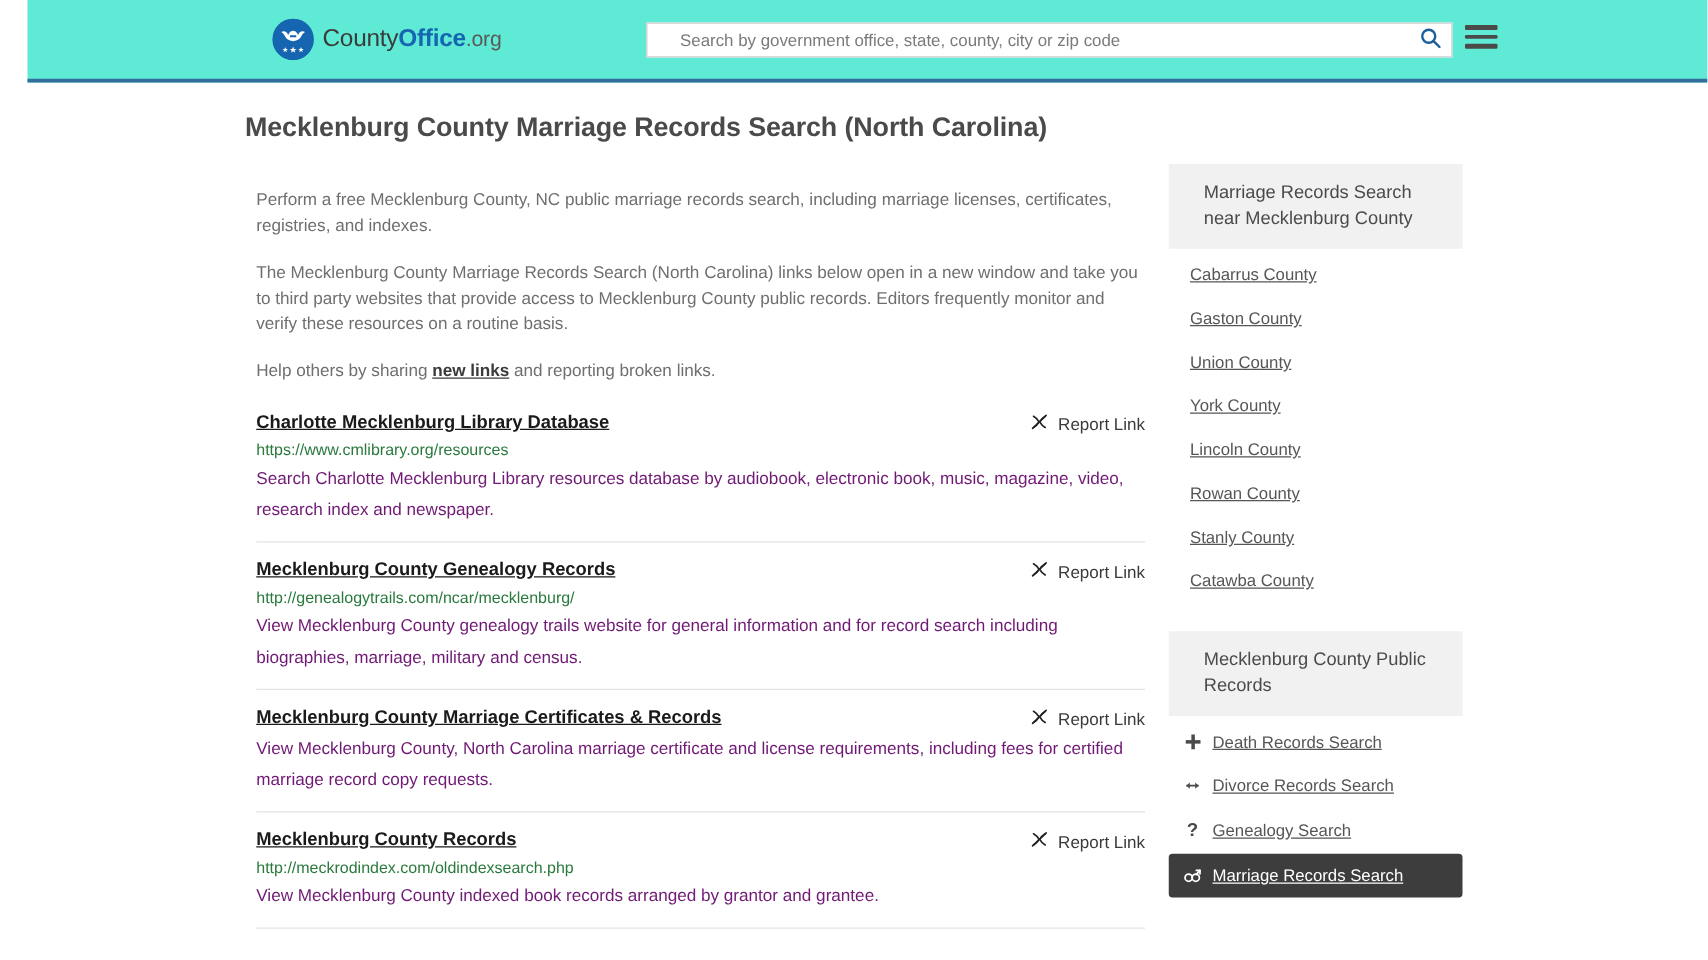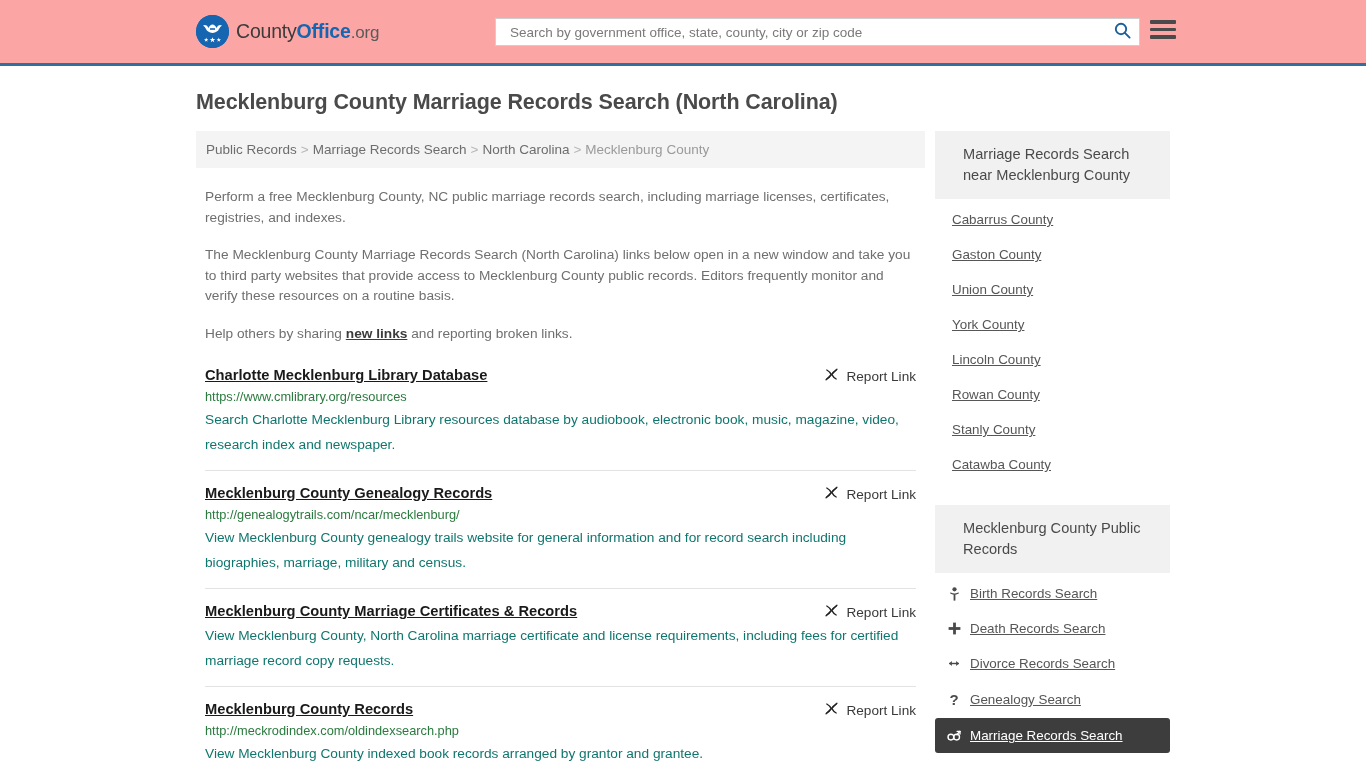--- a/index.html
+++ b/index.html
@@ -7,25 +7,26 @@
     margin: 0; padding: 0;
     width: 1366px; height: 768px;
     background: #ffffff;
     font-family: "Liberation Sans", sans-serif;
     overflow: hidden;
   }
 
   
   .site-header {
     height: 66px;
-    background: #fca5a5;
+    background: #5eead4;
     border-bottom: 3px solid #336f9e;
     display: flex;
     align-items: center;
     position: relative;
+    margin-left: 22px;
   }
   .logo-wrap {
     display: flex;
     align-items: center;
     margin-left: 196px;
     gap: 7px;
   }
   .logo-mark {
     width: 33px; height: 33px;
     border-radius: 50%;
@@ -53,21 +54,21 @@
     display: flex;
     align-items: center;
     background: #fff;
     border: 1px solid #cfcfcf;
   }
   .search-input {
     flex: 1 1 auto;
     border: none;
     outline: none;
     height: 100%;
-    padding: 0 14px;
+    padding: 0 26px;
     font-size: 13.5px;
     color: #555;
     font-family: "Liberation Sans", sans-serif;
     background: transparent;
   }
   .search-input::placeholder { color: #7a7a7a; }
   .search-btn {
     width: 34px; height: 100%;
     border: none; background: transparent;
     cursor: pointer;
@@ -178,21 +179,21 @@
   }
   .result-url {
     display: block;
     font-size: 12.8px;
     color: #2a7a3e;
     margin-top: 4px;
     line-height: 16px;
   }
   .result-desc {
     font-size: 13.7px;
-    color: #0f766e;
+    color: #701a75;
     line-height: 25px;
     margin-top: 2px;
   }
 
   
   .side-box { margin-bottom: 0; }
   .side-head {
     background: #f1f1f1;
     padding: 13px 28px;
     font-size: 14.6px;
@@ -278,23 +279,20 @@
 </div>
 
 <div class="page">
 
   <h1 class="page-title">Mecklenburg County Marriage Records Search (North Carolina)</h1>
 
   <div class="columns">
 
     <div class="col-main">
 
-      <div class="breadcrumb">
-        <a>Public Records</a><span class="sep">&gt;</span><a>Marriage Records Search</a><span class="sep">&gt;</span><a>North Carolina</a><span class="sep">&gt;</span><span class="current">Mecklenburg County</span>
-      </div>
 
       <div class="intro">
         <p class="first">Perform a free Mecklenburg County, NC public marriage records search, including marriage licenses, certificates, registries, and indexes.</p>
         <p>The Mecklenburg County Marriage Records Search (North Carolina) links below open in a new window and take you to third party websites that provide access to Mecklenburg County public records. Editors frequently monitor and verify these resources on a routine basis.</p>
         <p><span>Help others by sharing </span><a>new links</a><span> and reporting broken links.</span></p>
       </div>
 
       <div class="results">
 
         <div class="result">
@@ -410,30 +408,20 @@
           <div class="side-item no-icon">
             <span class="label">Catawba County</span>
           </div>
         </div>
       </div>
 
       <div class="side-box public">
         <div class="side-head">Mecklenburg County Public Records</div>
         <div class="side-list mt-links">
 
-          <div class="side-item">
-            <span class="ico">
-              <svg width="11" height="14" viewBox="0 0 11 14" aria-hidden="true">
-                <circle cx="5.5" cy="2.3" r="2.1" fill="#4a4a4a"></circle>
-                <path d="M1.3 5.2 C1.3 5.2 3 6.4 5.5 6.4 C8 6.4 9.7 5.2 9.7 5.2 L9.7 6.6 C9.7 6.6 8.2 7.8 5.5 7.8 C2.8 7.8 1.3 6.6 1.3 6.6 Z" fill="#4a4a4a"></path>
-                <rect x="4.6" y="7.2" width="1.8" height="6.4" fill="#4a4a4a"></rect>
-              </svg>
-            </span>
-            <span class="label">Birth Records Search</span>
-          </div>
 
           <div class="side-item">
             <span class="ico">
               <svg width="13" height="13" viewBox="0 0 13 13" aria-hidden="true">
                 <rect x="5.1" y="0.6" width="2.8" height="11.8" fill="#4a4a4a"></rect>
                 <rect x="0.6" y="5.1" width="11.8" height="2.8" fill="#4a4a4a"></rect>
               </svg>
             </span>
             <span class="label">Death Records Search</span>
           </div>

